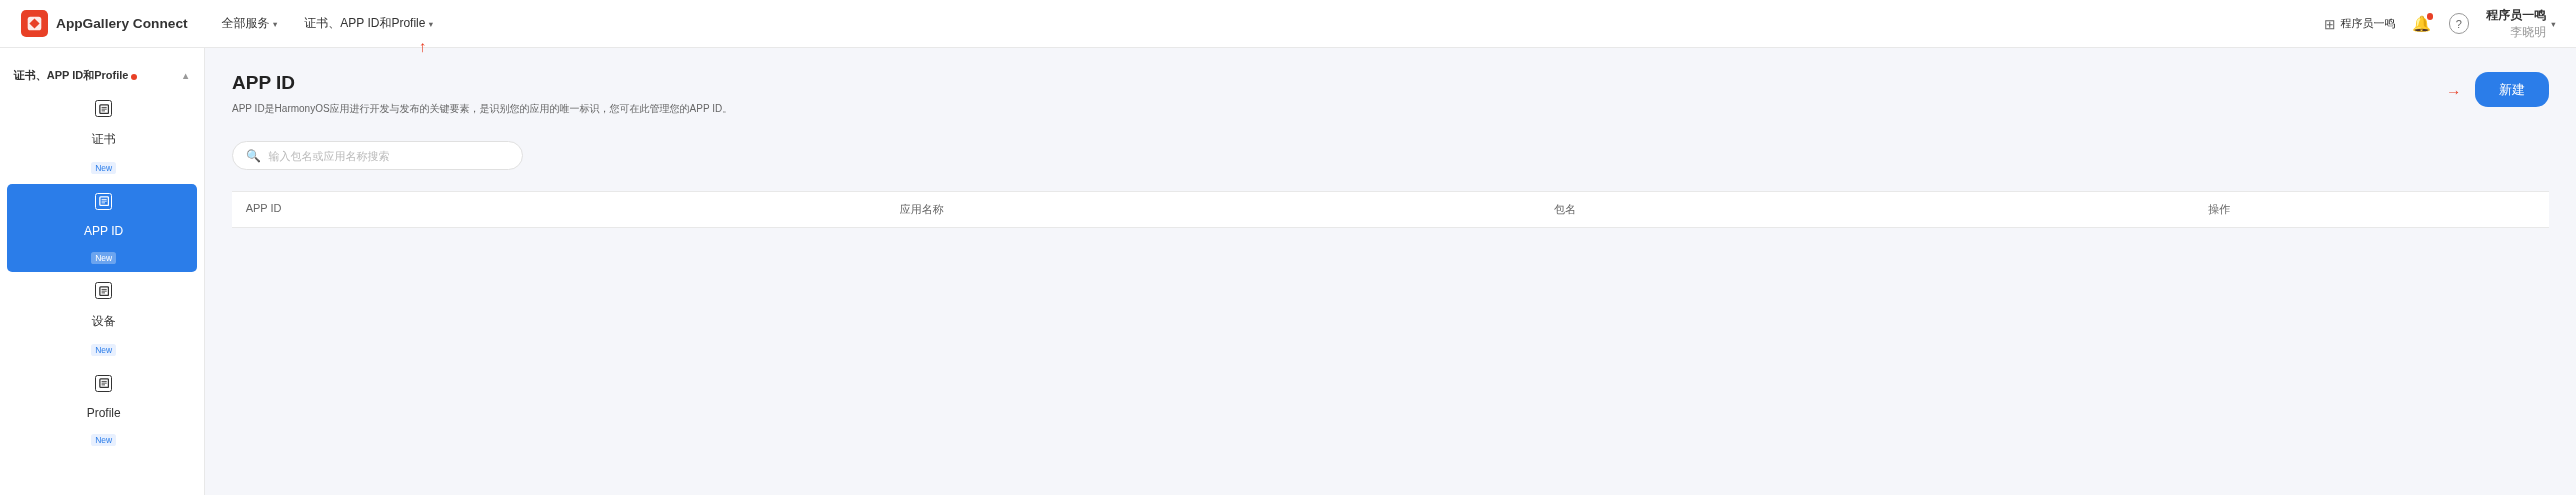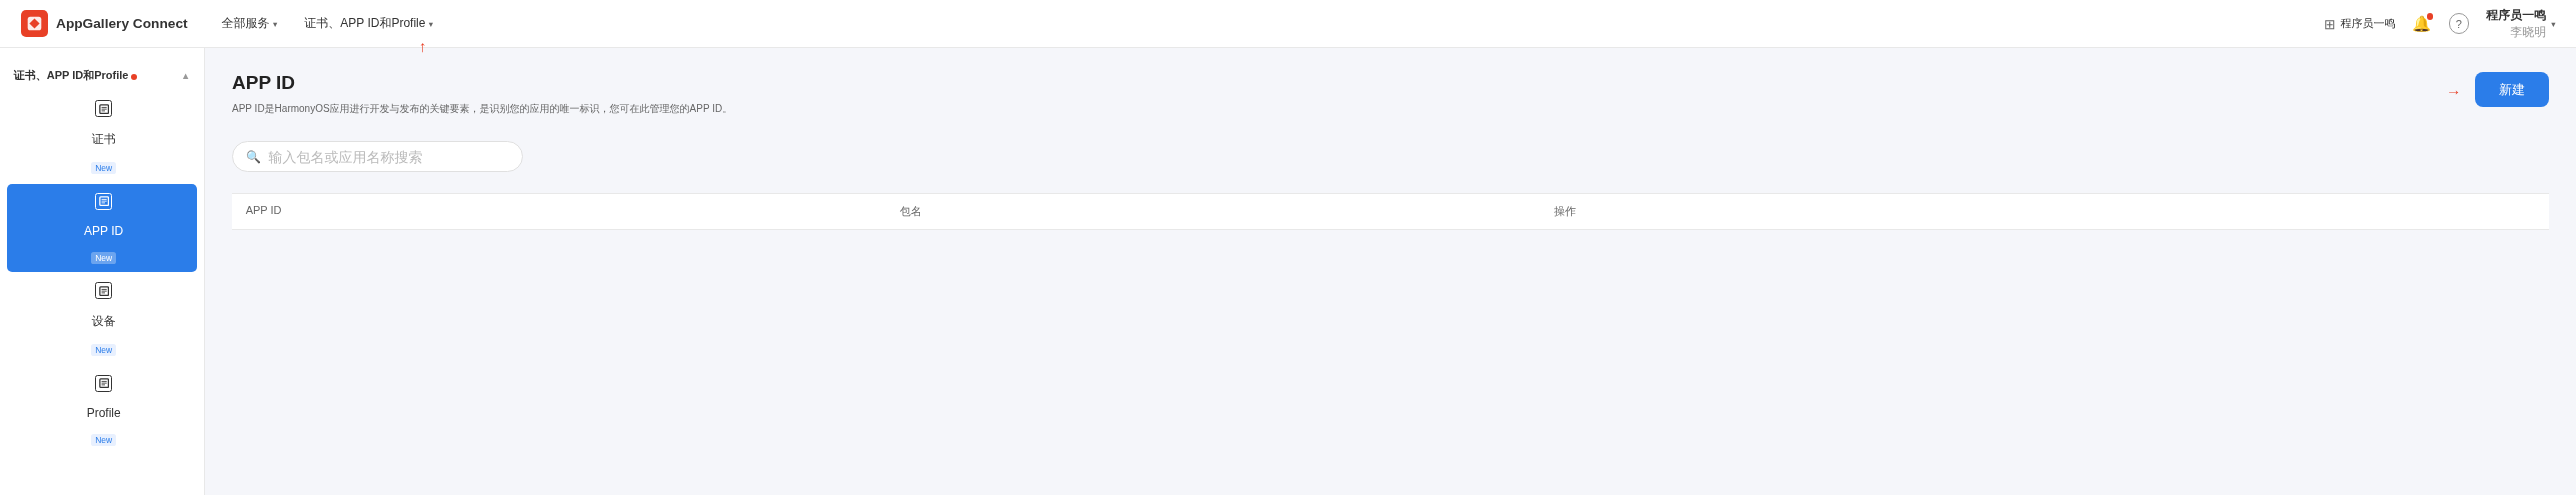--- a/index.html
+++ b/index.html
@@ -232,21 +232,21 @@
     .page-desc {
       font-size: 10px;
       color: #666;
       line-height: 1.6;
       max-width: 598px;
     }
     .new-btn {
       background: #2b7de9;
       color: #fff;
       border: none;
-      border-radius: 8px;
+      border-radius: 13px;
       padding: 8.5px 24px;
       font-size: 13px;
       cursor: pointer;
       white-space: nowrap;
       display: flex;
       align-items: center;
       gap: 5.1px;
       font-weight: 500;
     }
     .right-arrow {
@@ -267,21 +267,21 @@
       gap: 6.8px;
       margin-bottom: 20.5px;
     }
     .search-bar .search-icon {
       color: #bbb;
       font-size: 12px;
     }
     .search-bar input {
       border: none;
       outline: none;
-      font-size: 14px;
+      font-size: 11px;
       color: #333;
       width: 100%;
       background: transparent;
     }
     .search-bar input::placeholder {
       color: #bbb;
     }
 
     
     .table-header {
@@ -419,20 +419,21 @@
       </div>
     </div>
 
     <div class="search-bar">
       <span class="search-icon">🔍</span>
       <input type="text" placeholder="输入包名或应用名称搜索" style="">
     </div>
 
     <div class="table-header">
       <div class="table-col-header">APP ID</div>
+      <div class="table-col-header">应用名称</div>
       <div class="table-col-header">包名</div>
       <div class="table-col-header">操作</div>
     </div>
 
   </main>
 
 </div>
 
 
 </body></html>

